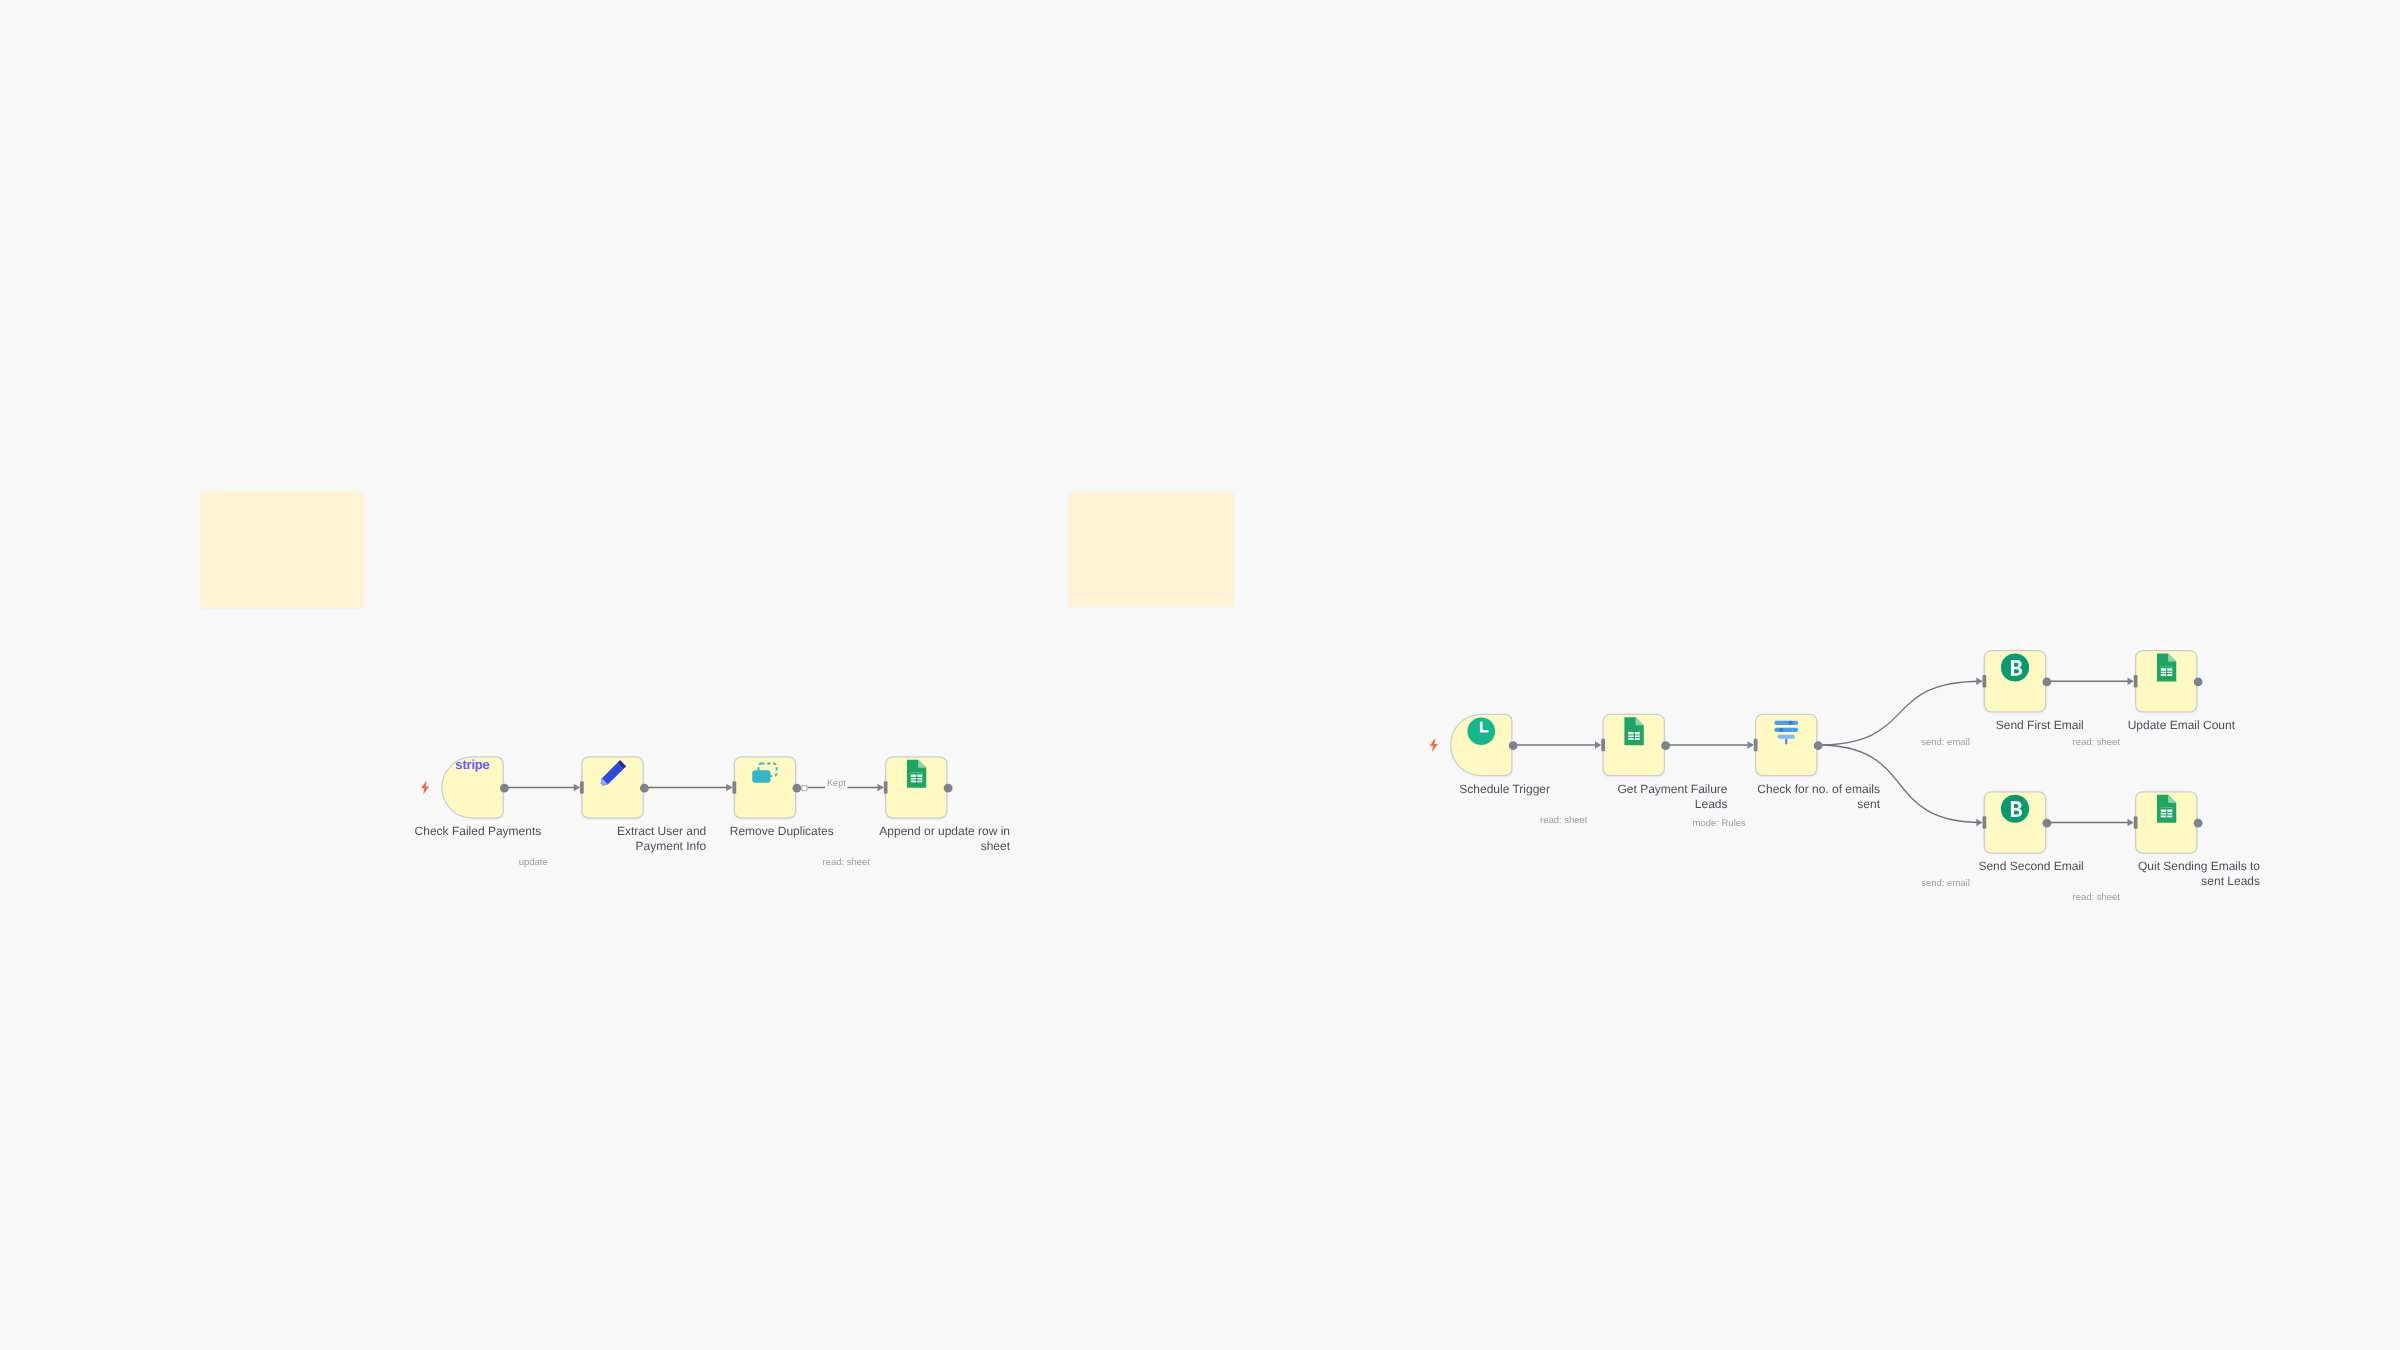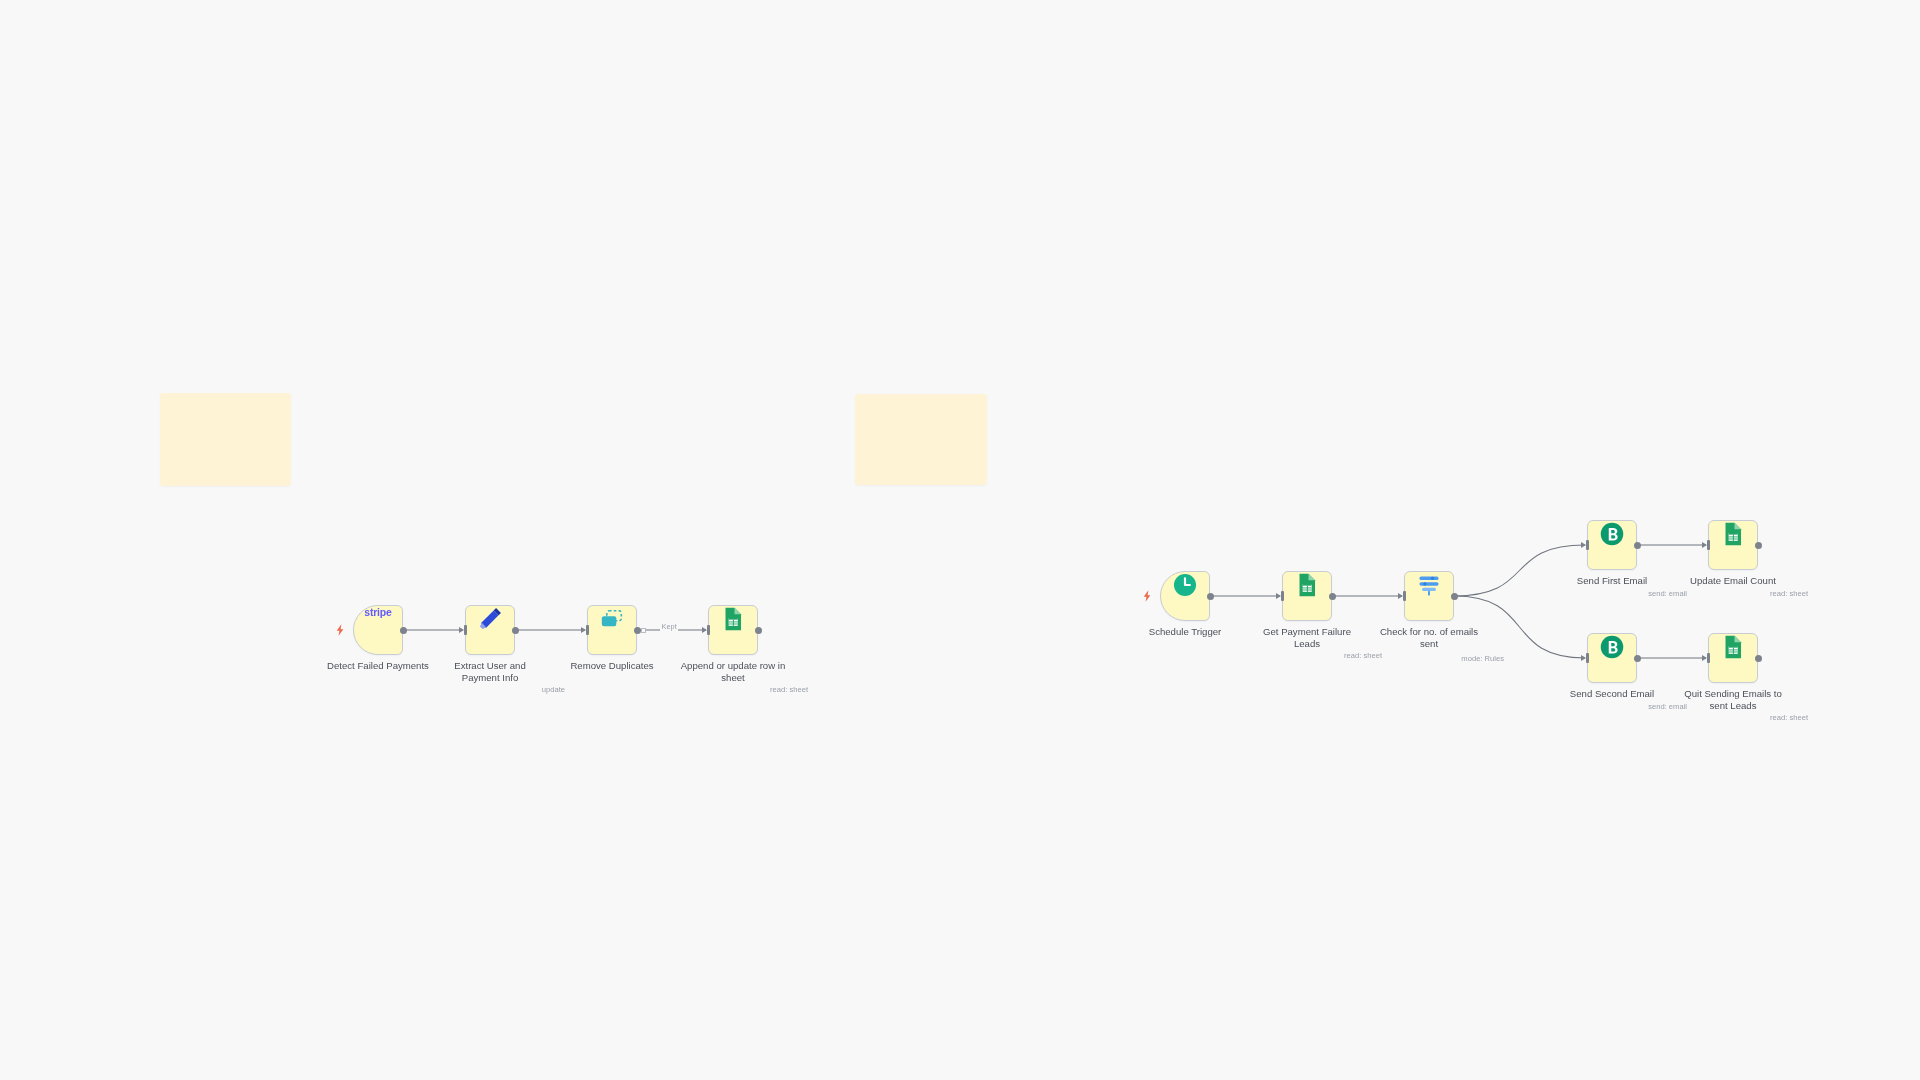--- a/index.html
+++ b/index.html
@@ -60,33 +60,33 @@
     color: #635bff;
     letter-spacing: -0.2px;
   }
 
   
   .node-label {
     position: absolute;
     top: 30px;
     width: 150px;
     left: -75px;
-    text-align: center;
+    text-align: right;
     font-size: 9.6px;
     line-height: 11.6px;
     color: #4b5058;
     font-family: "Liberation Sans", sans-serif;
     white-space: pre-line;
   }
   .node-label.narrow { width: 110px; left: -55px; }
   .node-sub {
     position: absolute;
     width: 150px;
     left: -75px;
-    text-align: right;
+    text-align: left;
     font-size: 7.6px;
     line-height: 9px;
     color: #9aa0a8;
     font-family: "Liberation Sans", sans-serif;
   }
 
   
   .port-out {
     position: absolute;
     width: 7px; height: 7px;
@@ -164,21 +164,21 @@
     </div>
   <div id="node-layer">
       <div class="node" style="left: 378px; top: 630px;">
         <div class="node-box trigger">
           <span class="stripe-word">stripe</span>
         </div>
         <svg class="bolt" viewBox="0 0 24 24" xmlns="http://www.w3.org/2000/svg">
           <path d="M13.6 1.5 L5.0 13.2 h5.0 l-1.6 9.3 l8.9 -12.0 h-5.1 Z" fill="#eb6a4b"></path>
         </svg>
         <div class="port-out"></div>
-        <div class="node-label narrow">Detect Failed Payments</div>
+        <div class="node-label narrow">Check Failed Payments</div>
       </div>
       <div class="node" style="left: 490px; top: 630px;">
         <div class="node-box">
           <svg viewBox="0 0 24 24" class="node-icon" xmlns="http://www.w3.org/2000/svg">
             <path d="M3.2 19.0 L4.2 15.3 L15.4 4.1 L19.9 8.6 L8.7 19.8 L5.0 20.8 Z" fill="#2c4bd8"></path>
             <path d="M15.4 4.1 L17.6 1.9 L22.1 6.4 L19.9 8.6 Z" fill="#1b34a8"></path>
             <path d="M4.2 15.3 L8.7 19.8 L5.0 20.8 L3.2 19.0 Z" fill="#8ea4f2"></path>
           </svg>
         </div>
         <div class="port-in">

